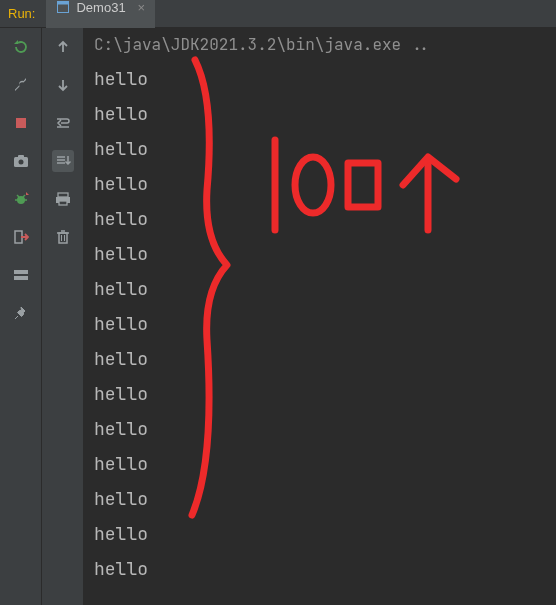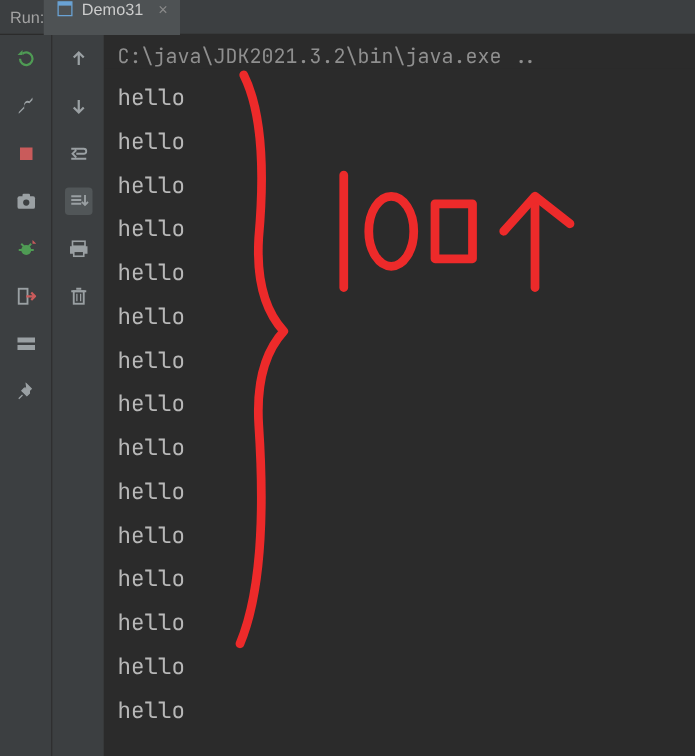--- a/index.html
+++ b/index.html
@@ -14,21 +14,21 @@
       position: relative;
     }
     .header {
       display: flex;
       align-items: center;
       height: 28px;
       background: #3c3f41;
       border-bottom: 1px solid #2b2b2b;
       padding-left: 8px;
     }
-    .run-label { color: #a3a3a3; margin-right: 0; }
+    .run-label { color: #eab308; margin-right: 11px; }
     .tab {
       display: flex;
       height: 28px;
       padding: 0 10px;
       background: #4e5254;
       color: #cccccc;
       gap: 6px;
     }
     .tab-icon svg { display:block; }
     .tab-close { margin-left: 6px; color: #8a8a8a; cursor: pointer; }

